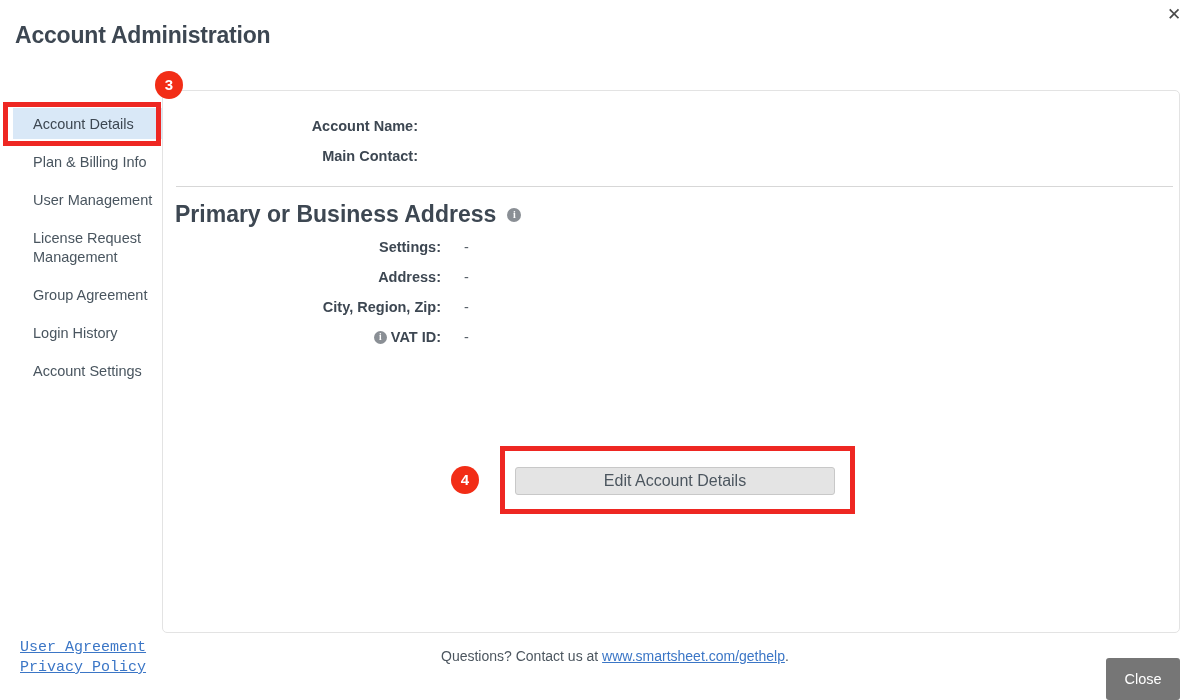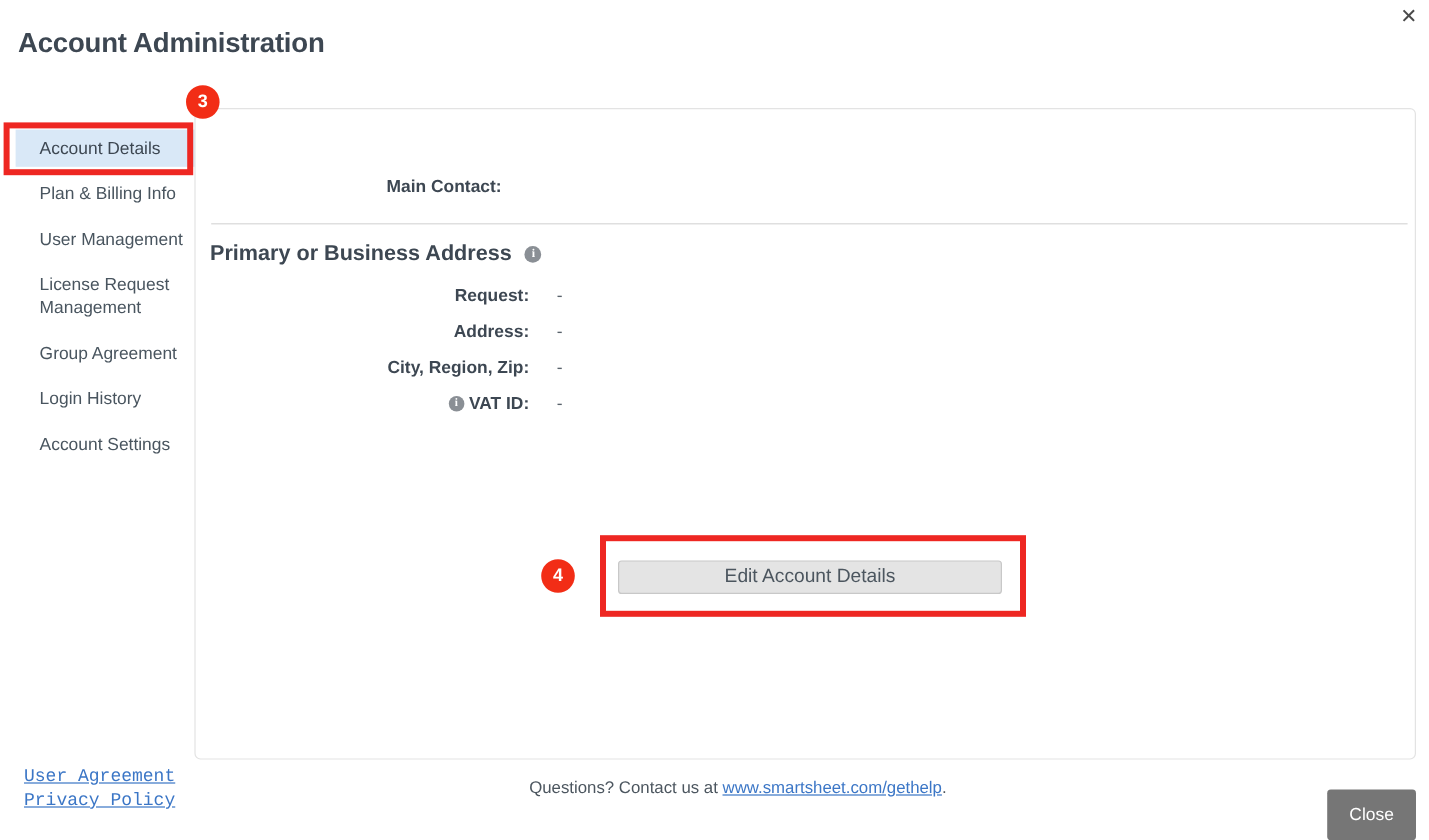--- a/index.html
+++ b/index.html
@@ -116,21 +116,21 @@
 
   #section-heading {
     position: absolute;
     left: 12px;
     top: 110px;
     display: flex;
     align-items: center;
     gap: 11px;
   }
   #section-heading-text {
-    font-size: 18px;
+    font-size: 23px;
     font-weight: bold;
     color: #3d4752;
   }
 
   .info-icon {
     display: inline-block;
     width: 13px;
     height: 13px;
     border-radius: 50%;
     background: #8a8f95;
@@ -281,35 +281,39 @@
   <div class="nav-item" id="nav-item-5">
     <span>Login History</span>
   </div>
   <div class="nav-item" id="nav-item-6">
     <span>Account Settings</span>
   </div>
 </div>
 
 <div id="content-panel">
 
+  <div class="field-row" id="row-account-name">
+    <span class="field-label">Account Name:</span>
+    <span class="field-value"></span>
+  </div>
 
   <div class="field-row" id="row-main-contact">
     <span class="field-label">Main Contact:</span>
     <span class="field-value"></span>
   </div>
 
   <div id="panel-divider"></div>
 
   <div id="section-heading">
     <span id="section-heading-text">Primary or Business Address</span>
     <span class="info-icon" id="heading-info-icon">i</span>
   </div>
 
   <div class="field-row" id="row-country">
-    <span class="field-label">Request:</span>
+    <span class="field-label">Settings:</span>
     <span class="field-value">-</span>
   </div>
 
   <div class="field-row" id="row-address">
     <span class="field-label">Address:</span>
     <span class="field-value">-</span>
   </div>
 
   <div class="field-row" id="row-city">
     <span class="field-label">City, Region, Zip:</span>

